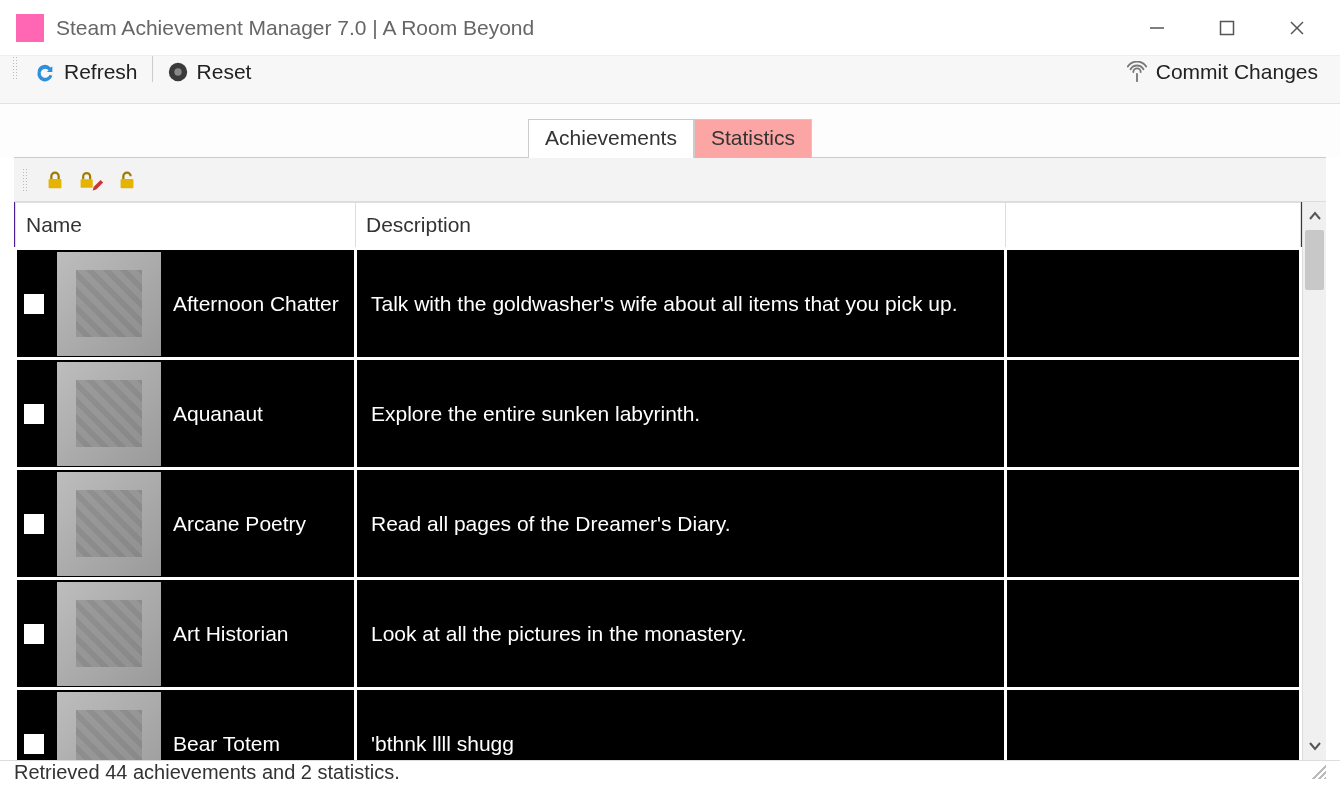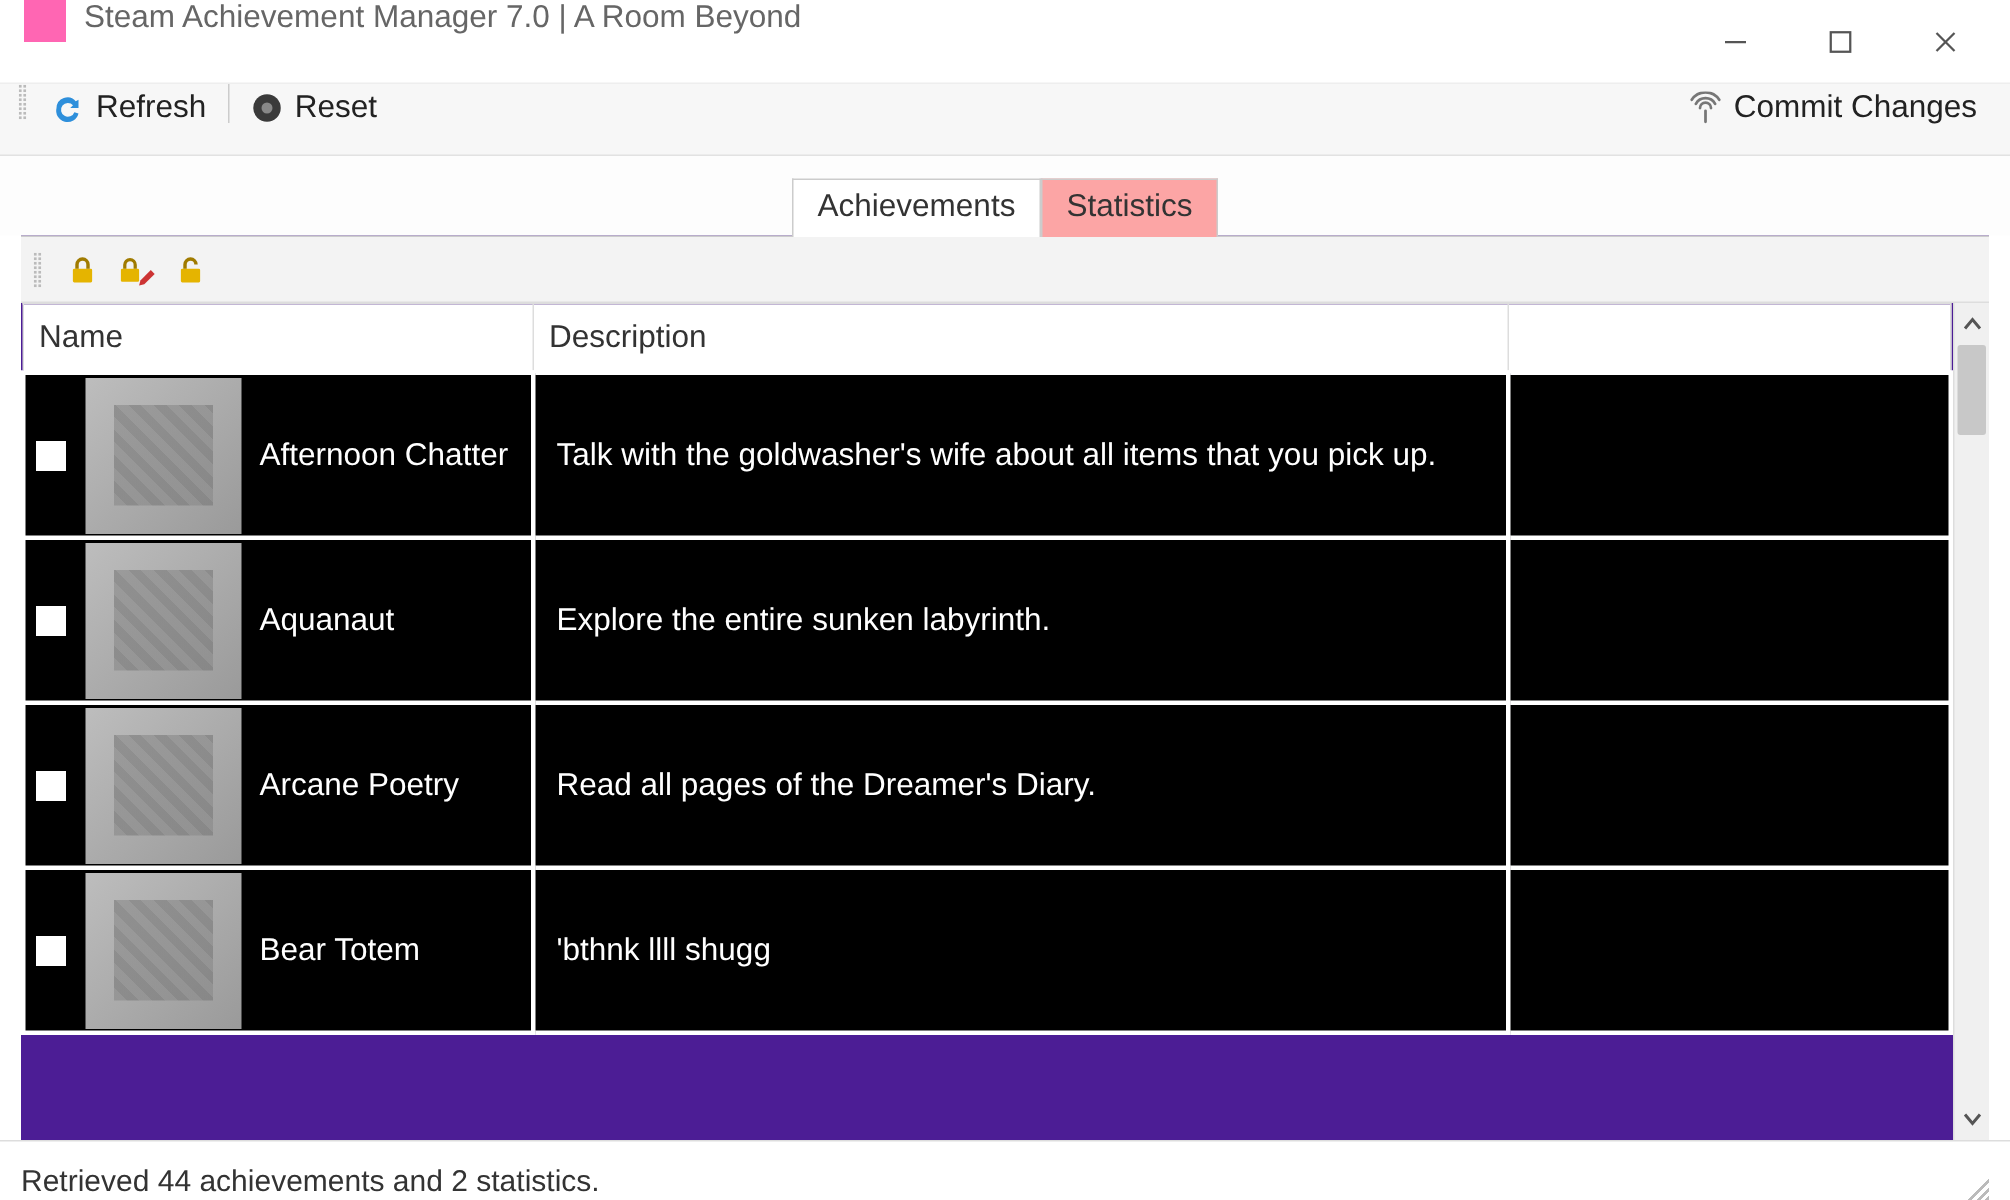--- a/index.html
+++ b/index.html
@@ -9,21 +9,21 @@
     font-family: "Segoe UI", Tahoma, sans-serif;
     font-size: 20px;
     background: #fff;
     color: #222;
     overflow: hidden;
   }
   .window { display: flex; flex-direction: column; height: 100%; }
 
   
   .titlebar {
-    display: flex; align-items: flex-start;
+    display: flex; align-items: center;
     height: 56px;
     padding: 0 8px 0 16px;
     background: #fff;
     border-bottom: 1px solid #eee;
   }
   .titlebar .app-icon {
     width: 28px; height: 28px;
     background: #ff66b3;
     margin-right: 12px;
   }
@@ -200,21 +200,21 @@
     position: absolute; left: 2px; right: 2px;
     top: 0; height: 60px;
     background: #c8c8c8;
     border-radius: 2px;
   }
 
   
   .statusbar {
     height: 40px;
     border-top: 1px solid #ddd;
-    display: flex; align-items: flex-end;
+    display: flex; align-items: flex-start;
     padding: 0 14px;
     color: #333;
     font-size: 20px;
     justify-content: space-between;
   }
   .resize-grip {
     width: 18px; height: 18px;
     background-image:
       linear-gradient(135deg, transparent 60%, #bbb 60% 68%, transparent 68% 76%, #bbb 76% 84%, transparent 84% 92%, #bbb 92%);
   }
@@ -358,20 +358,33 @@
                 <td class="cell-desc">Read all pages of the Dreamer's Diary.</td>
                 <td></td>
               </tr>
               <tr>
                 <td class="cell-name">
                   <div class="name-inner">
                     <span class="chk-wrap">
                       <span class="chk"></span>
                     </span>
                     <span class="ach-icon"></span>
+                    <span class="ach-name">Art Historian</span>
+                  </div>
+                </td>
+                <td class="cell-desc"> Look at all the pictures in the monastery.</td>
+                <td></td>
+              </tr>
+              <tr>
+                <td class="cell-name">
+                  <div class="name-inner">
+                    <span class="chk-wrap">
+                      <span class="chk"></span>
+                    </span>
+                    <span class="ach-icon"></span>
                     <span class="ach-name">Bear Totem</span>
                   </div>
                 </td>
                 <td class="cell-desc">'bthnk llll shugg</td>
                 <td></td>
               </tr>
             </tbody>
         </table>
       </div>
       <div class="vscroll">

